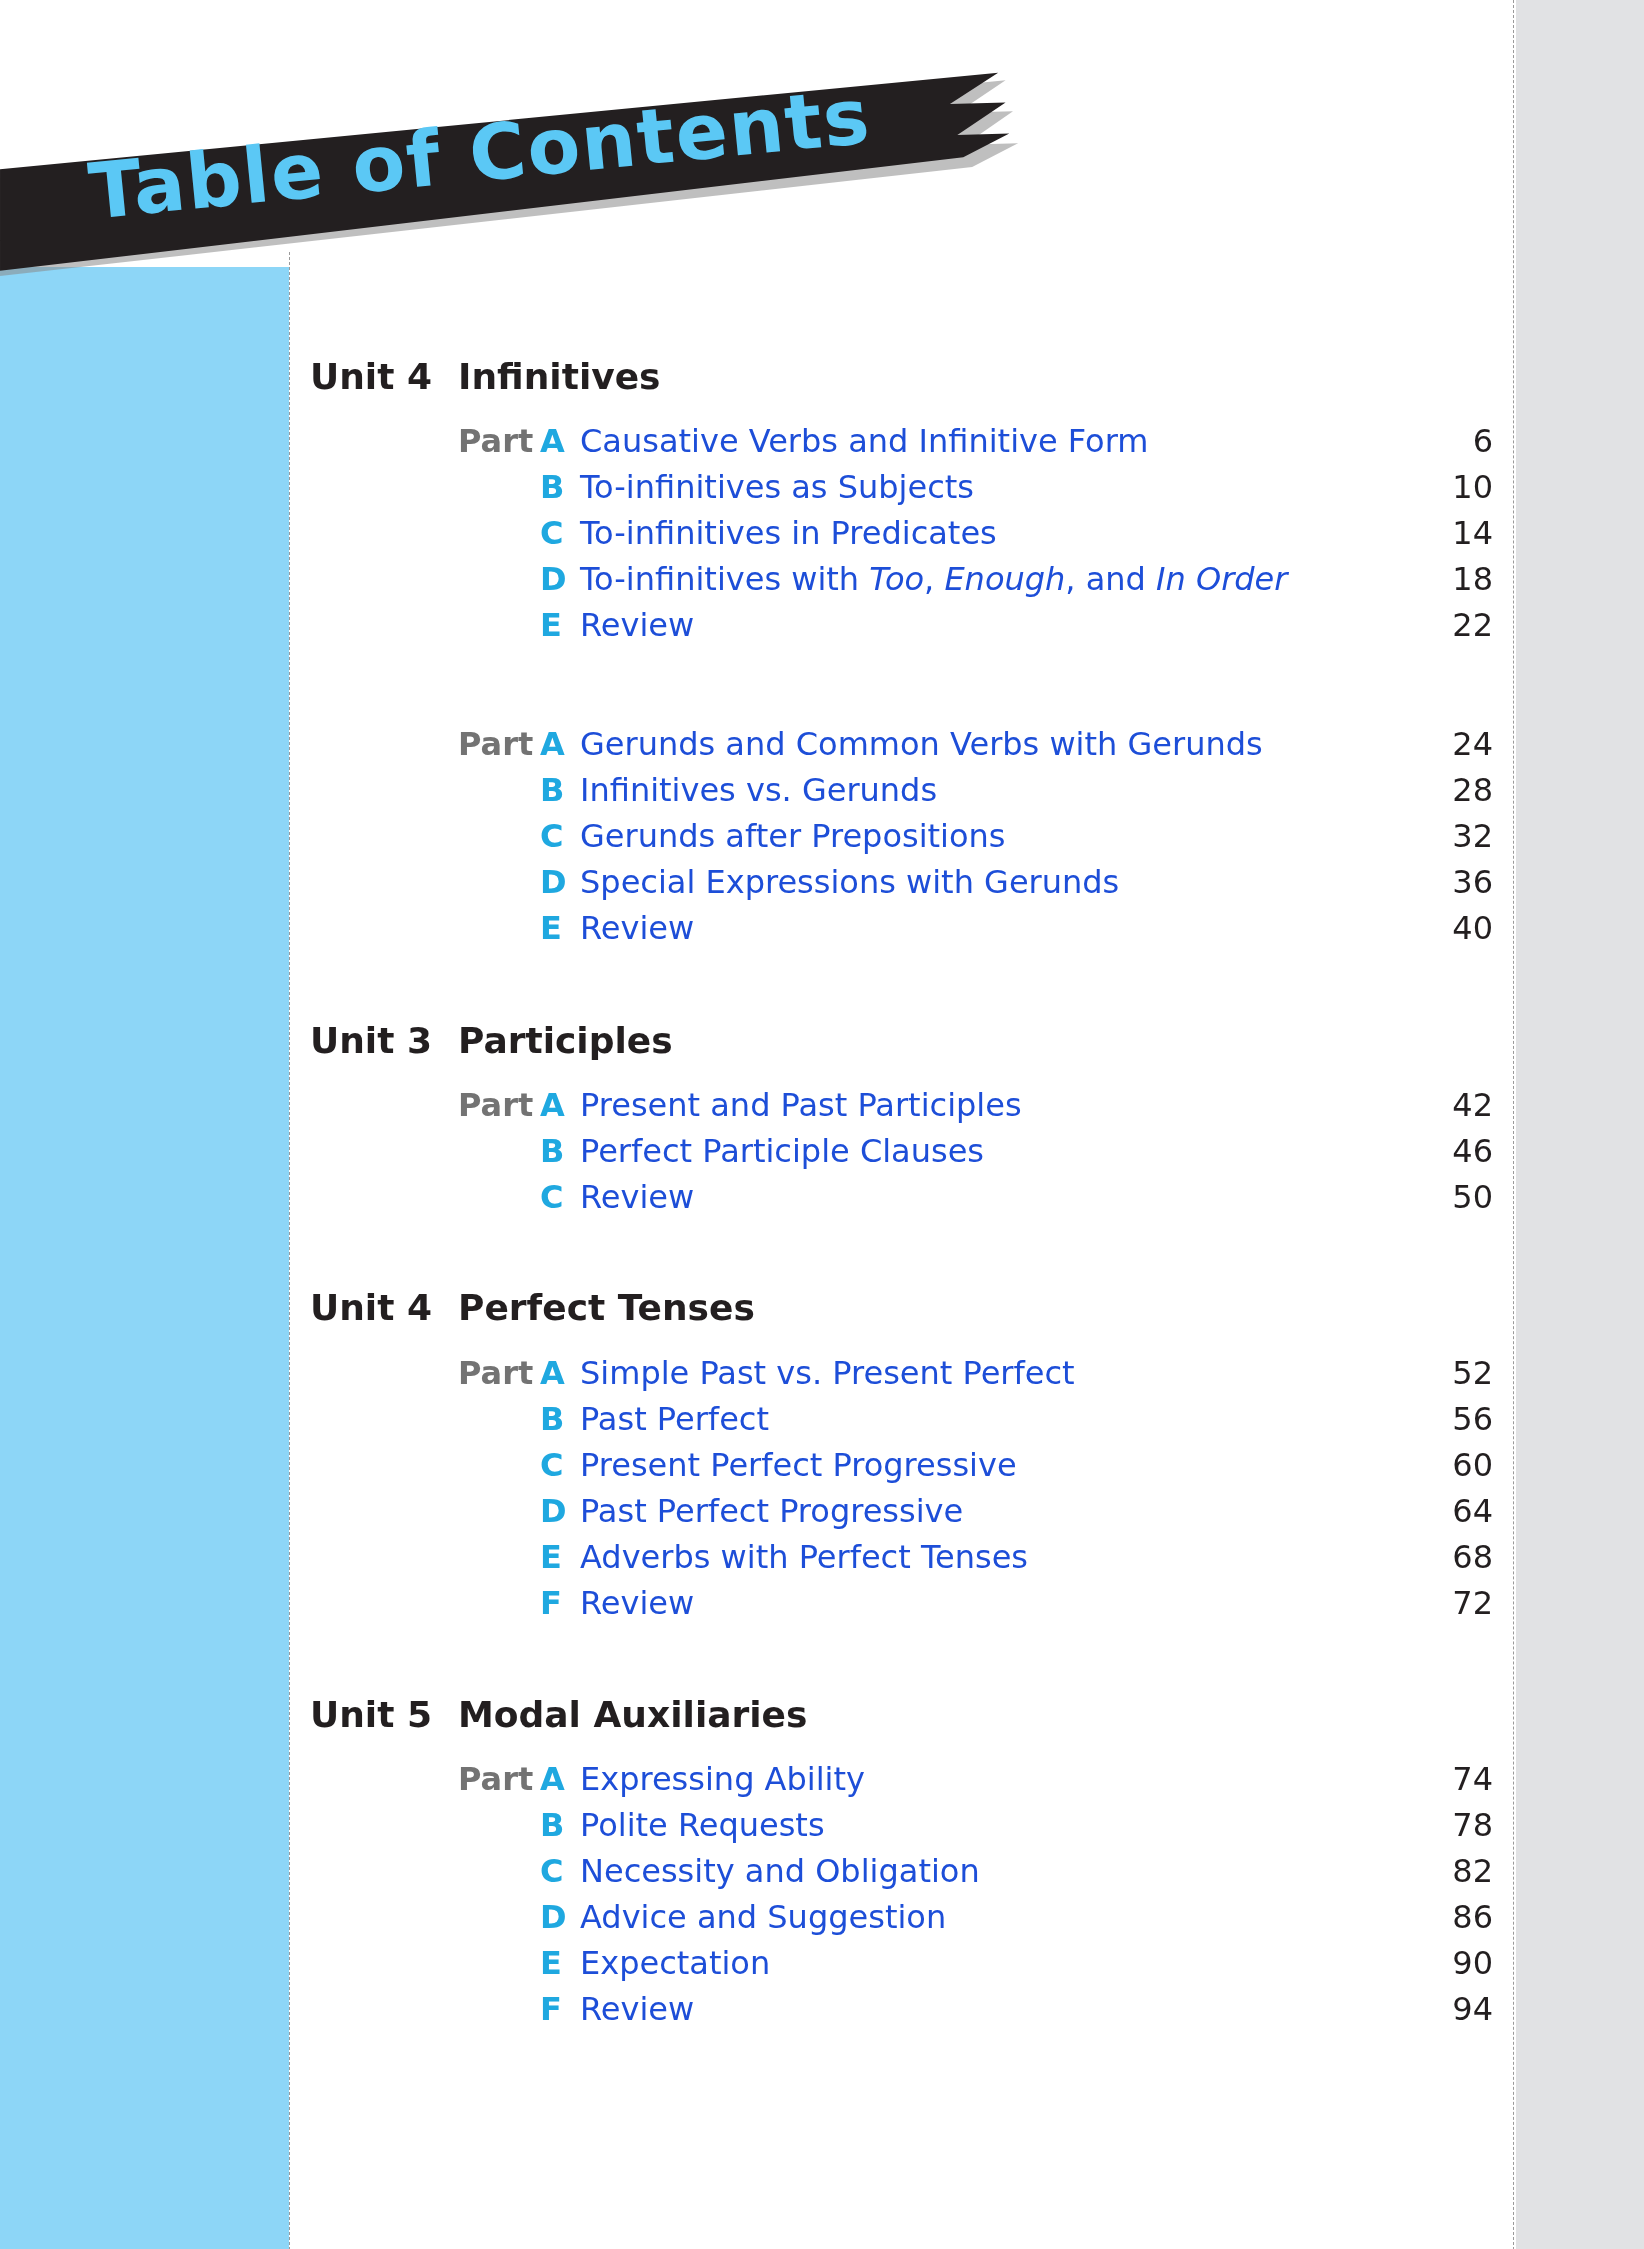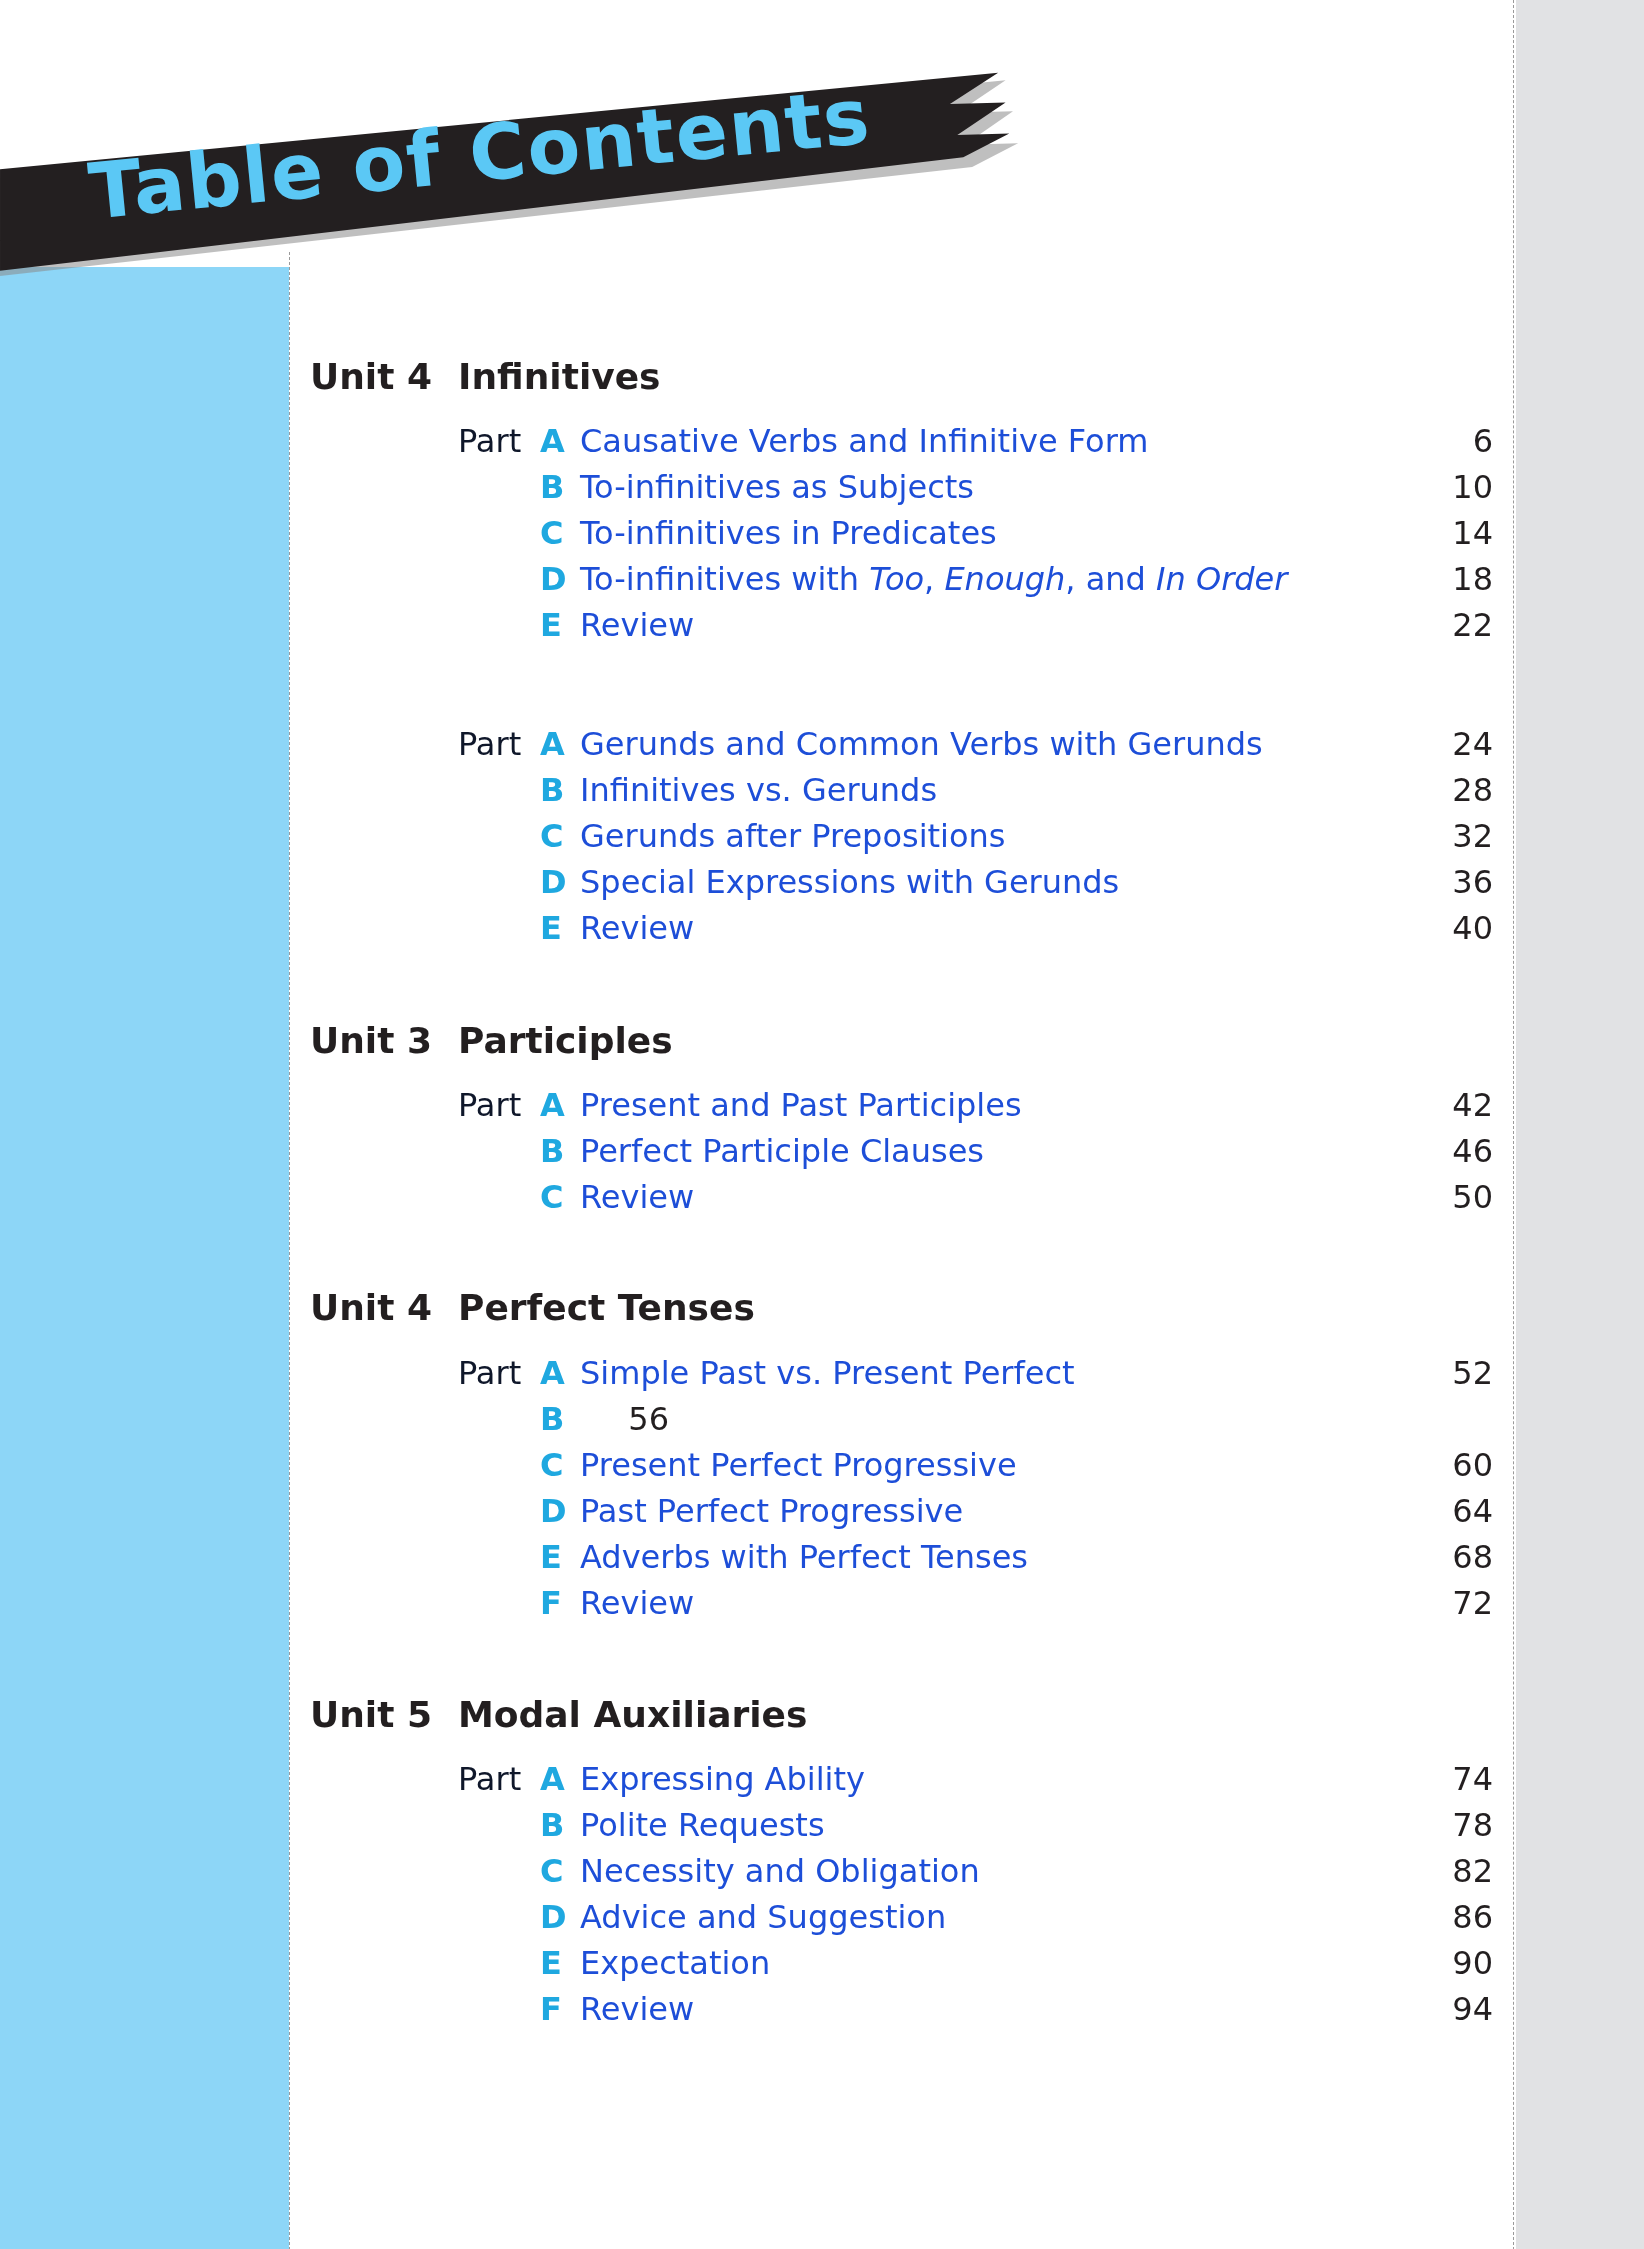--- a/index.html
+++ b/index.html
@@ -49,21 +49,21 @@
     font-weight:bold; font-size:36px; color:#231f20;
   }
   .unit-num { width:148px; }
   .unit-title { }
   .parts { margin-top:7.4px; }
   .part-row {
     display:flex; align-items:baseline; height:46px;
     font-size:32px;
   }
   .part-prefix {
-    width:82px; padding-left:148px; color:#0f172a; font-weight:normal;
+    width:82px; padding-left:148px; color:#737373; font-weight:bold;
     white-space:nowrap;
   }
   .part-letter {
     width:40px; color:#1fa8e0; font-weight:bold;
   }
   .part-title { flex:1; color:#1d4ed8; }
   .part-page { width:89px; text-align:right; color:#231f20; }
   .gap-u1 { height:65px; }
   .gap-u2 { height:65px; }
   .gap-u3 { height:63px; }
@@ -203,20 +203,21 @@
     <div class="parts">
       <div class="part-row">
         <span class="part-prefix">Part</span>
         <span class="part-letter">A</span>
         <span class="part-title">Simple Past vs. Present Perfect</span>
         <span class="part-page">52</span>
       </div>
       <div class="part-row">
         <span class="part-prefix"></span>
         <span class="part-letter">B</span>
+        <span class="part-title">Past Perfect</span>
         <span class="part-page">56</span>
       </div>
       <div class="part-row">
         <span class="part-prefix"></span>
         <span class="part-letter">C</span>
         <span class="part-title">Present Perfect Progressive</span>
         <span class="part-page">60</span>
       </div>
       <div class="part-row">
         <span class="part-prefix"></span>

